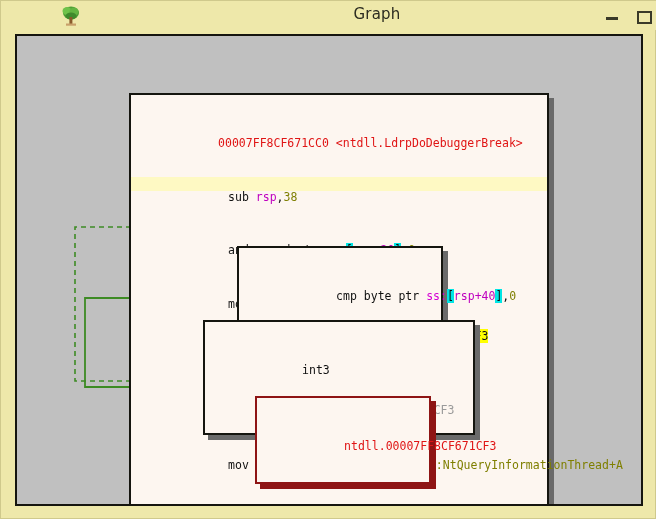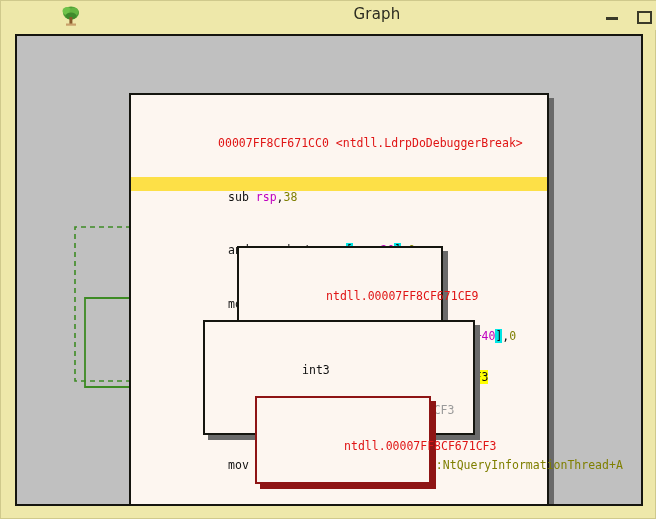--- a/index.html
+++ b/index.html
@@ -115,21 +115,21 @@
   .block.ret-block {
     border: 2px solid #8e1414;
     box-shadow: 5px 5px 0 0 #8e1414;
   }
   .block-line {
     height: 13.4px;
     padding-left: 4px;
     position: relative;
   }
   .block-line.cur-row {
-    background: #fde047;
+    background: #fef9c3;
     padding-left: 4px;
   }
   .header-line { padding-left: 4px; }
 
   
   .t-addr   { color: #e01515; }
   .t-sym    { color: #e01515; }
   .t-mnem   { color: #101010; }
   .t-reg    { color: #bf00bf; }
   .t-num    { color: #7f7f00; }
@@ -252,23 +252,20 @@
           <div class="block-line">
             
           </div>
 
           
 
           
         </div>
 
         <div class="block shadow-gray" style="left:220px; top:210px; width:206px;">
-          <div class="block-line header-line">
-            <span class="t-addr">ntdll.00007FF8CF671CE9</span>
-          </div>
           <div class="block-line">
             <span class="bullet bullet-none"></span><span class="t-mnem">cmp</span><span class="t-plain"> </span><span class="t-plain">byte ptr</span><span class="t-plain"> </span><span class="t-seg">ss:</span><span class="hl-cyan">[</span><span class="t-reg">rsp+40</span><span class="hl-cyan">]</span><span class="t-plain">,</span><span class="t-num">0</span>
           </div>
           <div class="block-line">
             <span class="bullet bullet-none"></span><span class="hl-yellow-red">jne</span><span class="t-plain"> </span><span class="hl-yellow">ntdll.7FF8CF671CF3</span>
           </div>
         </div>
 
         <div class="block shadow-gray" style="left:186px; top:284px; width:272px;">
           <div class="block-line">

